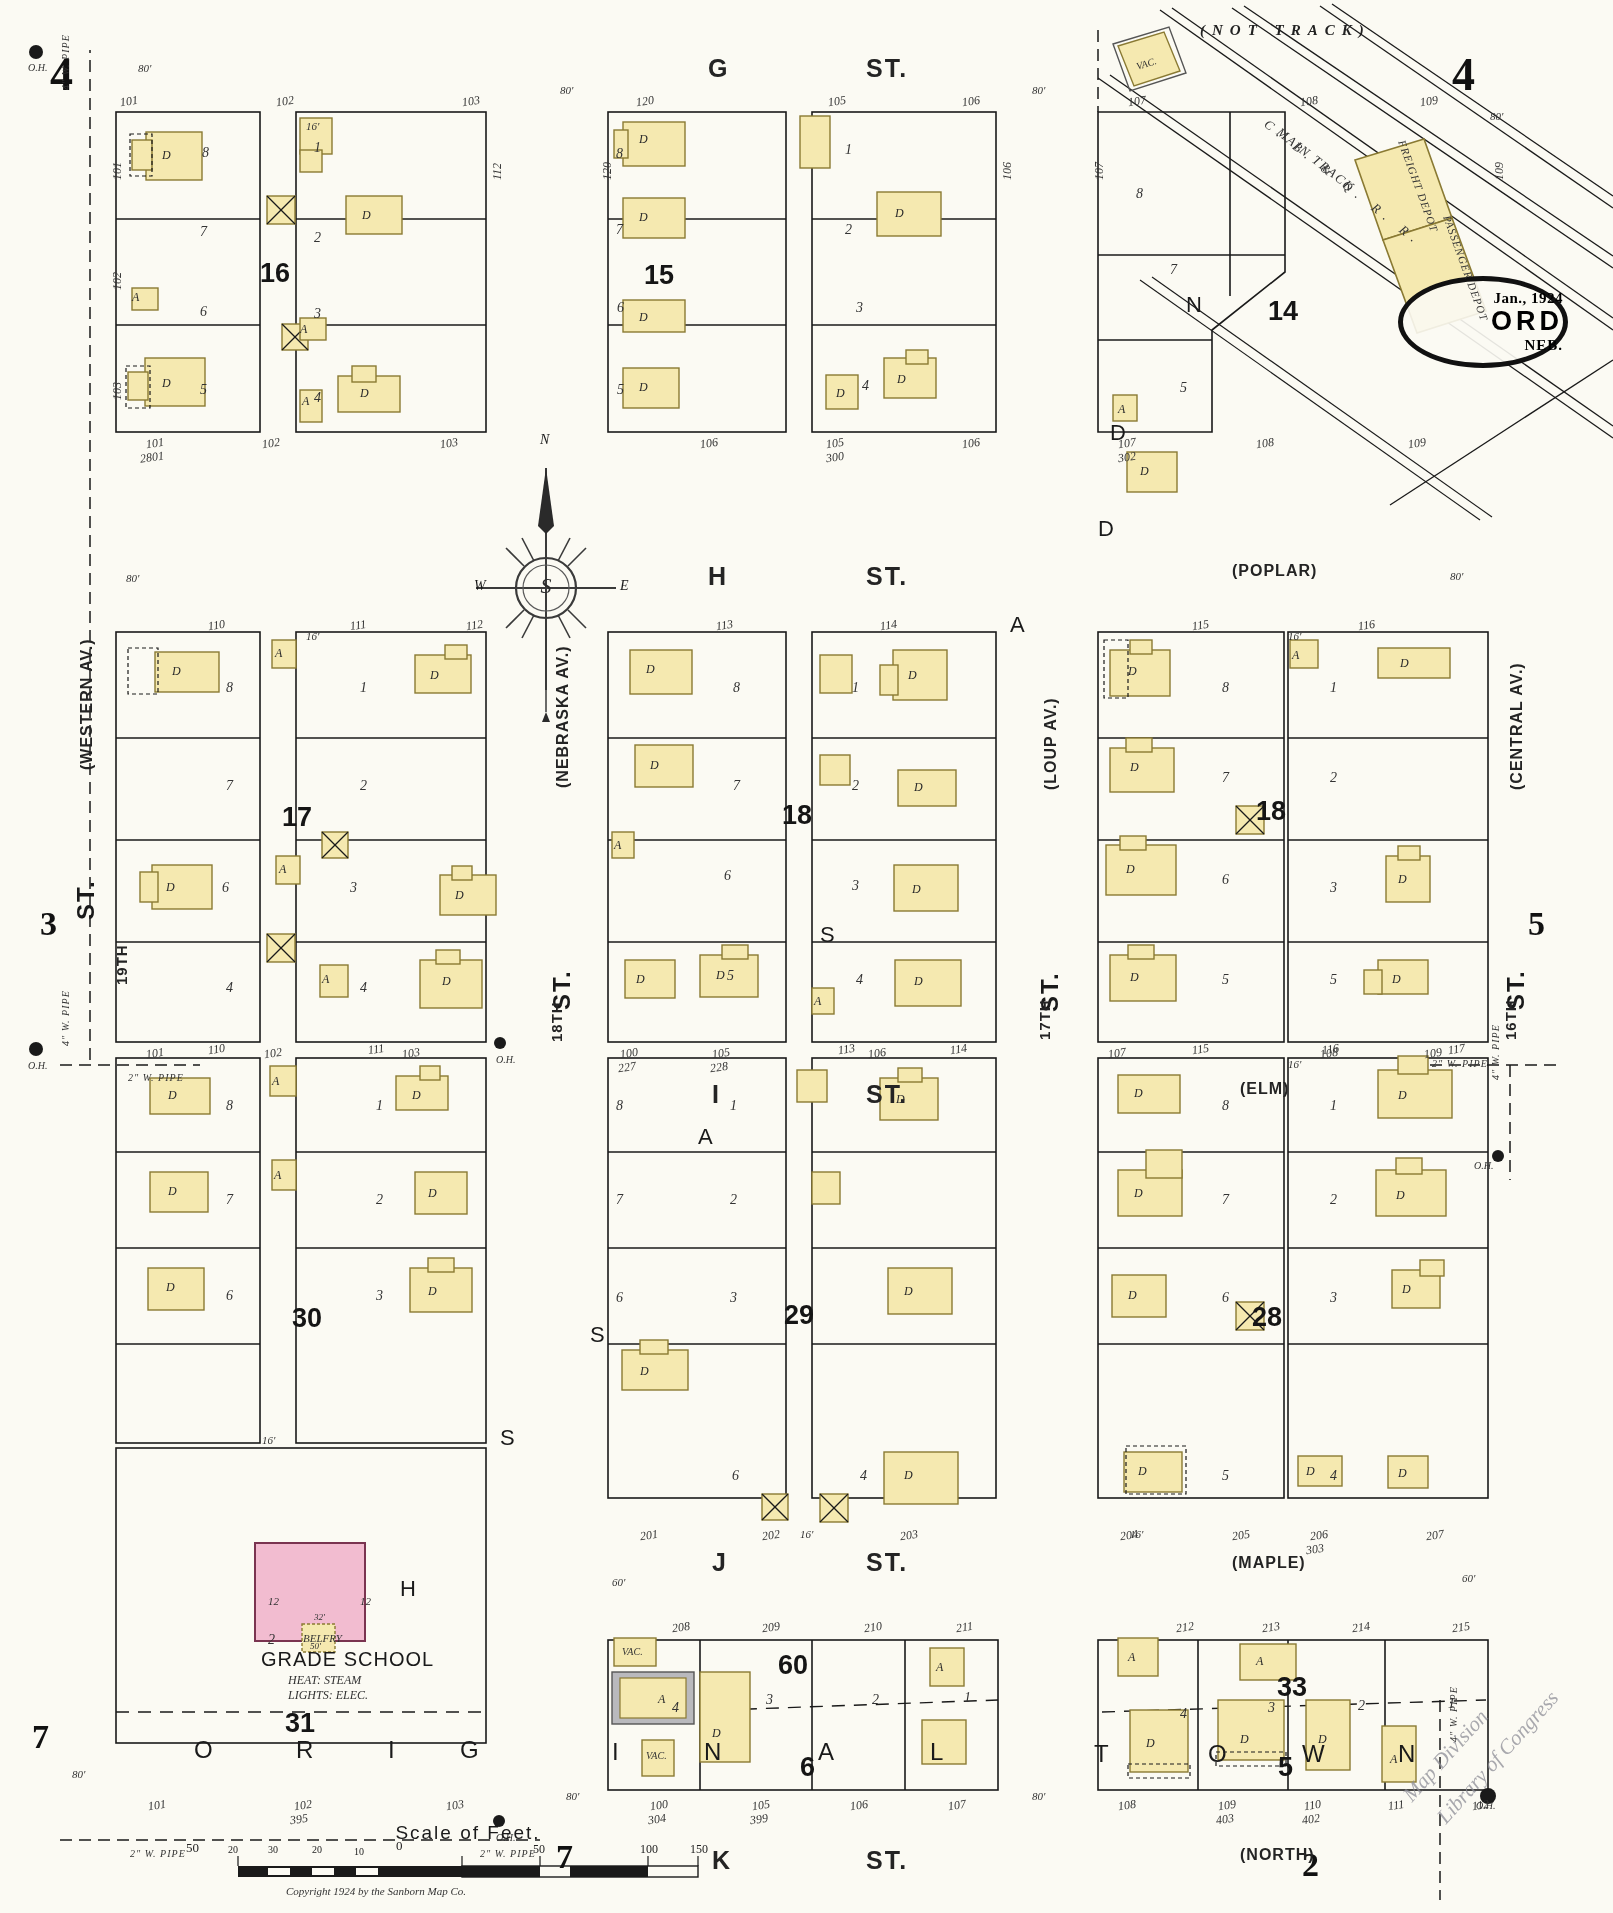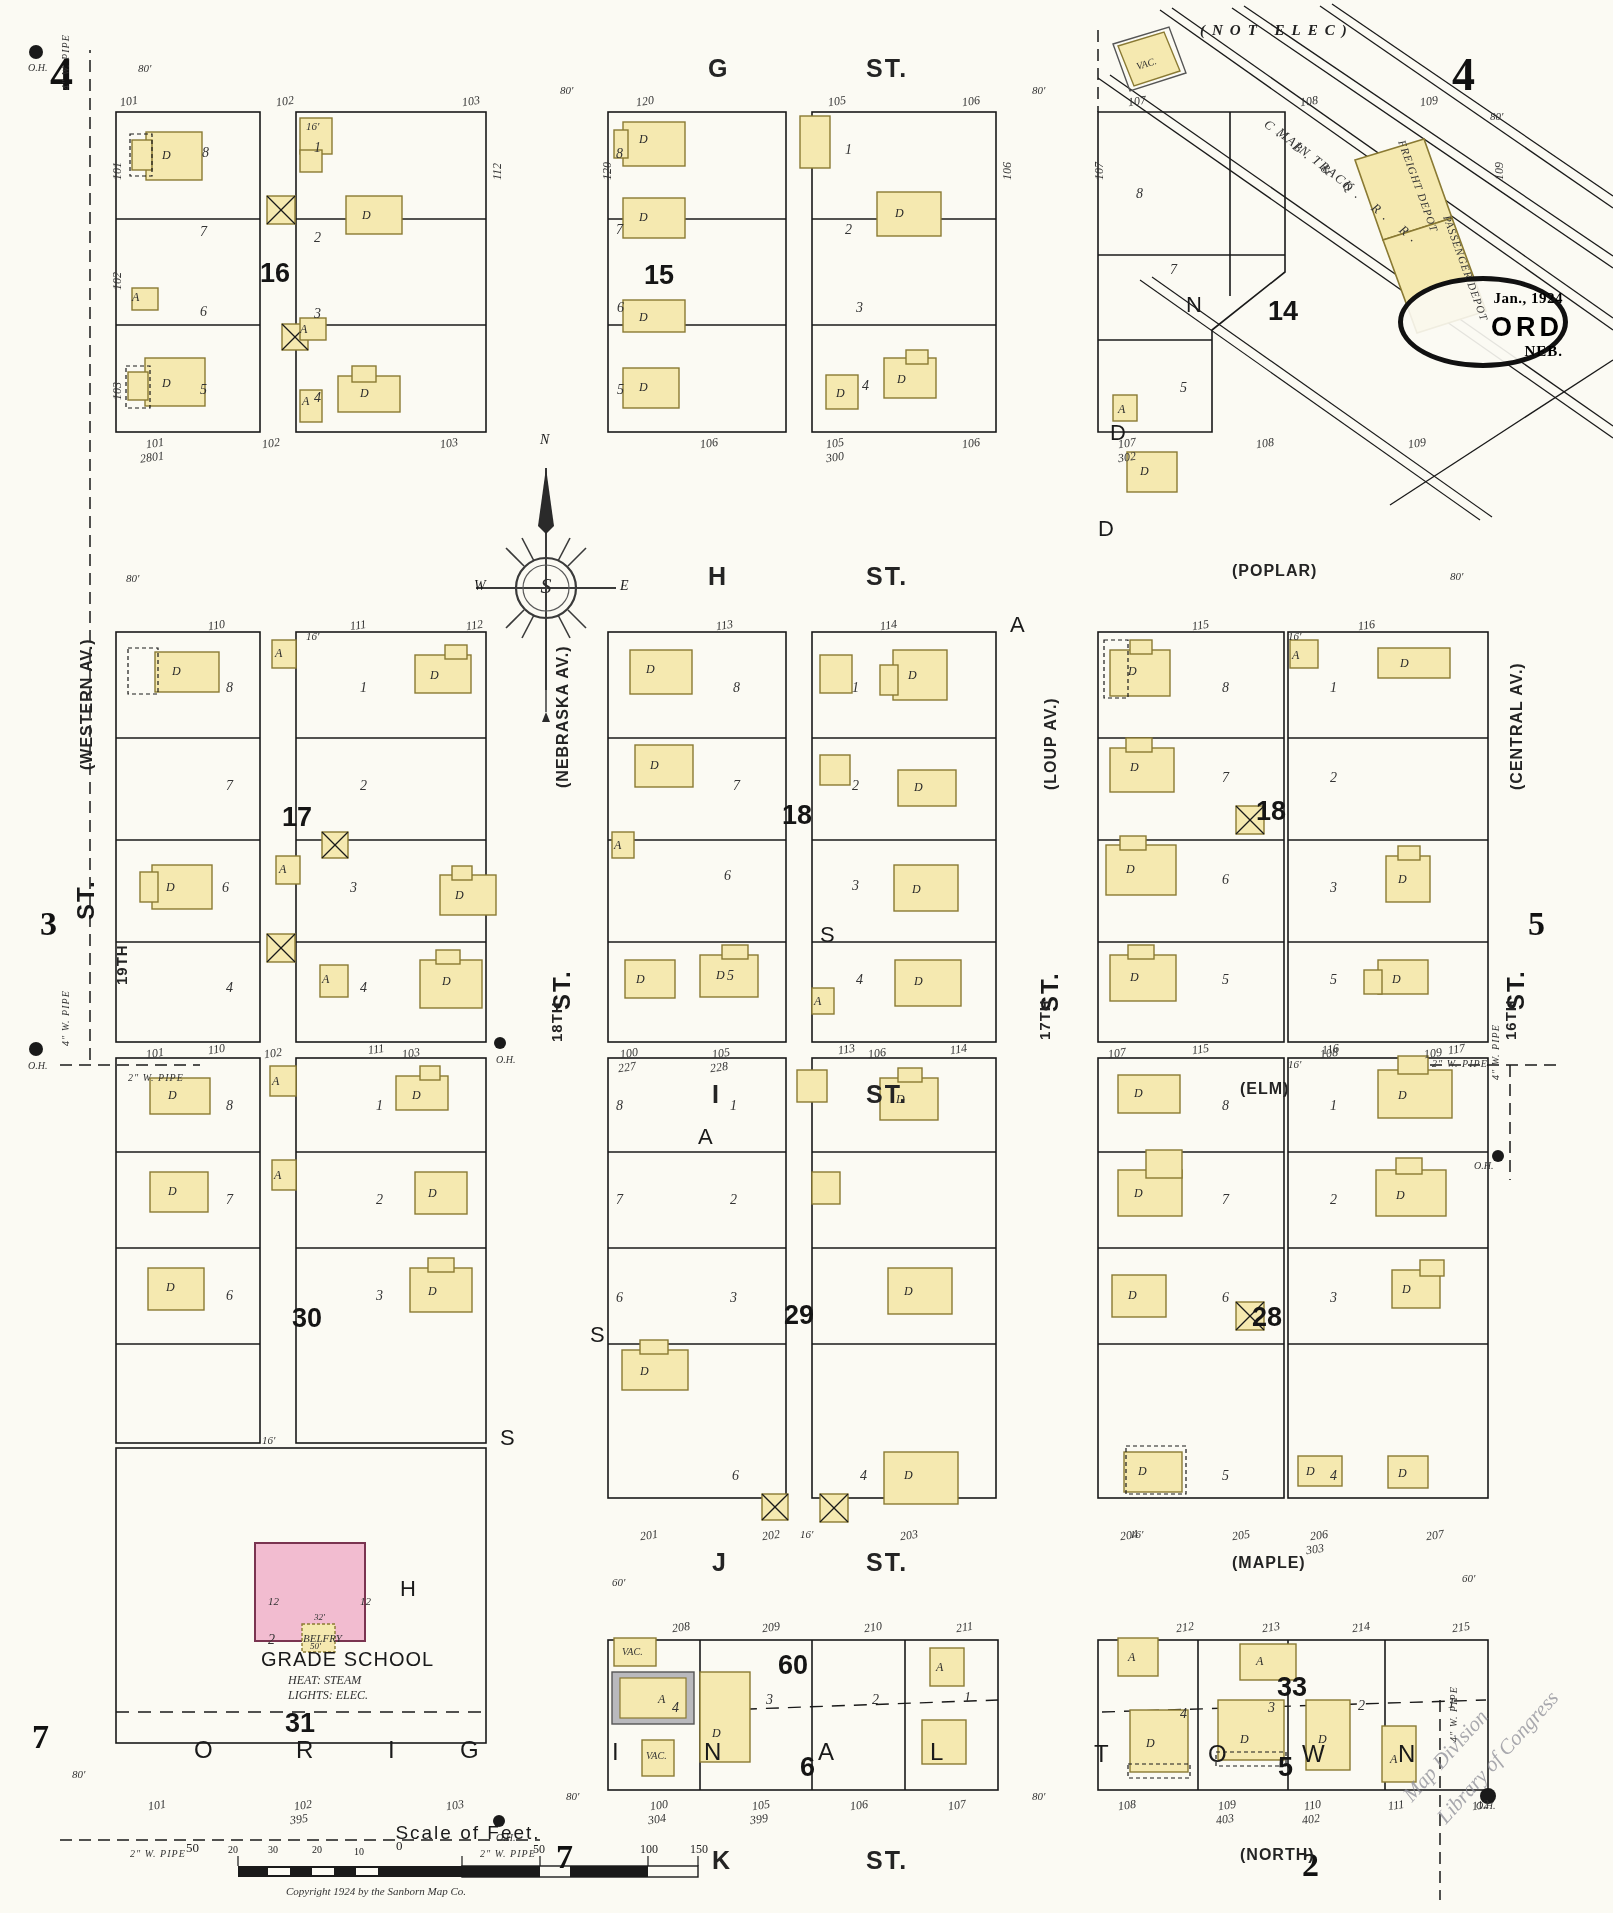--- a/index.html
+++ b/index.html
@@ -25,21 +25,21 @@
   .tiny{font-size:10px;font-style:italic;color:#333;font-family:"Liberation Serif",serif;}
   .dim{font-size:11px;font-style:italic;color:#333;font-family:"Liberation Serif",serif;}
   .origword{font-size:24px;font-weight:400;color:#1a1a1a;font-family:"Liberation Sans",sans-serif;}
   .rot90{transform:rotate(-90deg);transform-origin:0 0;}
 
   .title-oval{
     position:absolute;width:160px;height:82px;border:5px solid #111;border-radius:50%;
     background:rgba(251,250,243,.9);text-align:right;
   }
   .title-date{font-size:15px;font-weight:700;letter-spacing:.5px;margin-top:9px;font-family:"Liberation Serif",serif;}
-  .title-city{font-size:27px;font-weight:700;letter-spacing:4px;line-height:1;margin-top:7px;}
+  .title-city{font-size:27px;font-weight:700;letter-spacing:4px;line-height:1;margin-top:1px;}
   .title-state{font-size:15px;font-weight:700;letter-spacing:1px;margin-top:2px;font-family:"Liberation Serif",serif;}
 
   .scale-wrap{position:absolute;text-align:center;}
   .scale-title{font-size:19px;letter-spacing:2px;color:#1a1a1a;}
   .scale-copy{font-size:11px;font-style:italic;color:#333;font-family:"Liberation Serif",serif;}
   .scale-tick{position:absolute;font-size:11px;color:#222;font-family:"Liberation Serif",serif;}
 
   .lc-stamp{
     position:absolute;color:#8d8d96;font-size:21px;font-style:italic;
     font-family:"Liberation Serif",serif;opacity:.75;white-space:nowrap;
@@ -635,21 +635,21 @@
 <div class="t bldg" style="left:1146px;top:1736px;">D</div>
 <div class="t bldg" style="left:1240px;top:1732px;">D</div>
 <div class="t bldg" style="left:1318px;top:1732px;">D</div>
 <div class="t bldg" style="left:1390px;top:1752px;">A</div>
 <div class="t bldg" style="left:658px;top:1692px;">A</div>
 
 <div class="t tiny" style="left:1136px;top:58px;transform:rotate(-17deg);">VAC.</div>
 <div class="t tiny" style="left:622px;top:1646px;">VAC.</div>
 <div class="t tiny" style="left:646px;top:1750px;">VAC.</div>
 
-<div class="t" style="left:1200px;top:22px;font-size:15px;font-weight:700;letter-spacing:7px;color:#222;font-family:'Liberation Serif',serif;font-style:italic;">(NOT ELEC)</div>
+<div class="t" style="left:1200px;top:22px;font-size:15px;font-weight:700;letter-spacing:7px;color:#222;font-family:'Liberation Serif',serif;font-style:italic;">(NOT TRACK)</div>
 <div class="t note" style="left:1268px;top:152px;font-size:13px;transform:rotate(38deg);letter-spacing:2px;">MAIN TRACK</div>
 <div class="t note" style="left:1245px;top:175px;font-size:13px;transform:rotate(38deg);letter-spacing:7px;">C. B. &amp; Q. R. R.</div>
 <div class="t tiny" style="left:1370px;top:180px;transform:rotate(70deg);font-size:11px;letter-spacing:1px;">FREIGHT DEPOT</div>
 <div class="t tiny" style="left:1410px;top:262px;transform:rotate(70deg);font-size:11px;letter-spacing:1px;">PASSENGER DEPOT</div>
 
 <div class="t" style="left:261px;top:1648px;font-size:20px;font-weight:400;letter-spacing:1px;font-family:'Liberation Sans',sans-serif;">GRADE SCHOOL</div>
 <div class="t tiny" style="left:288px;top:1673px;font-size:12px;">HEAT: STEAM</div>
 <div class="t tiny" style="left:288px;top:1688px;font-size:12px;">LIGHTS: ELEC.</div>
 <div class="t tiny" style="left:303px;top:1632px;font-size:11px;">BELFRY</div>
 <div class="t tiny" style="left:310px;top:1641px;font-size:9px;">50'</div>

